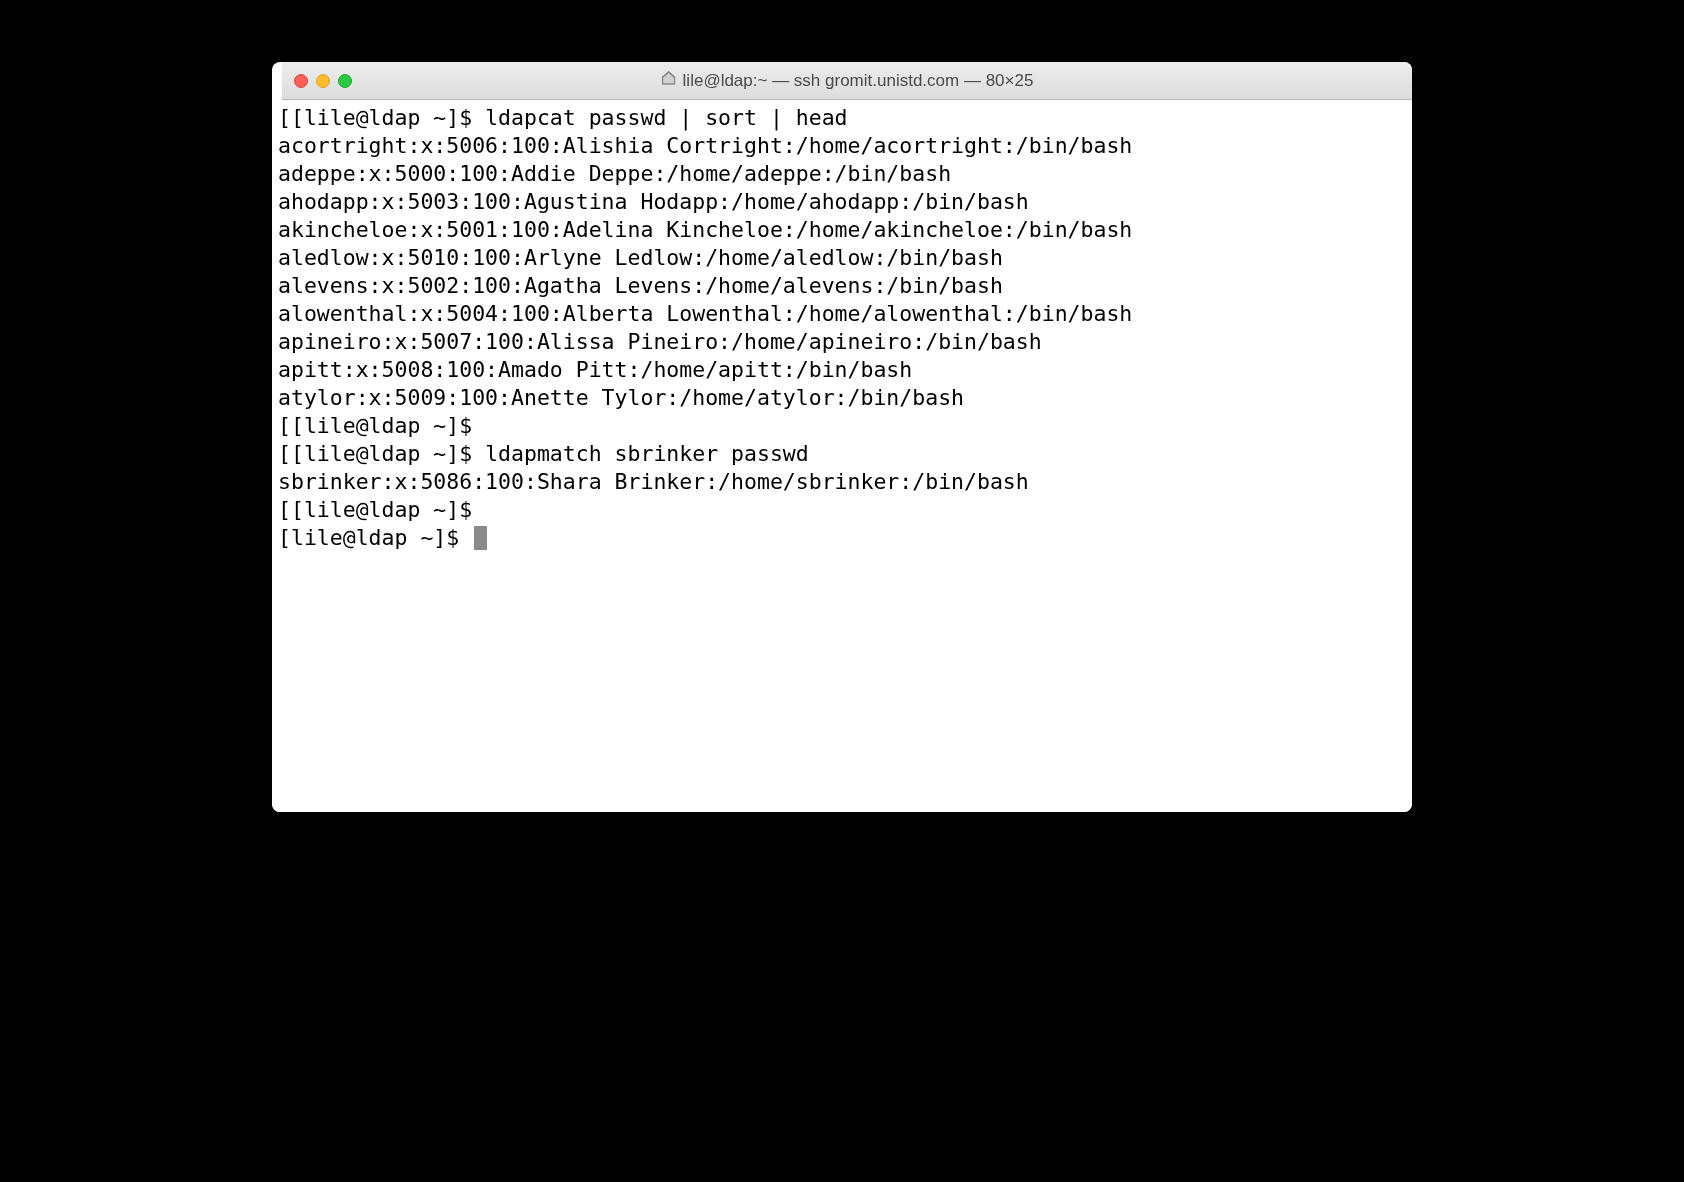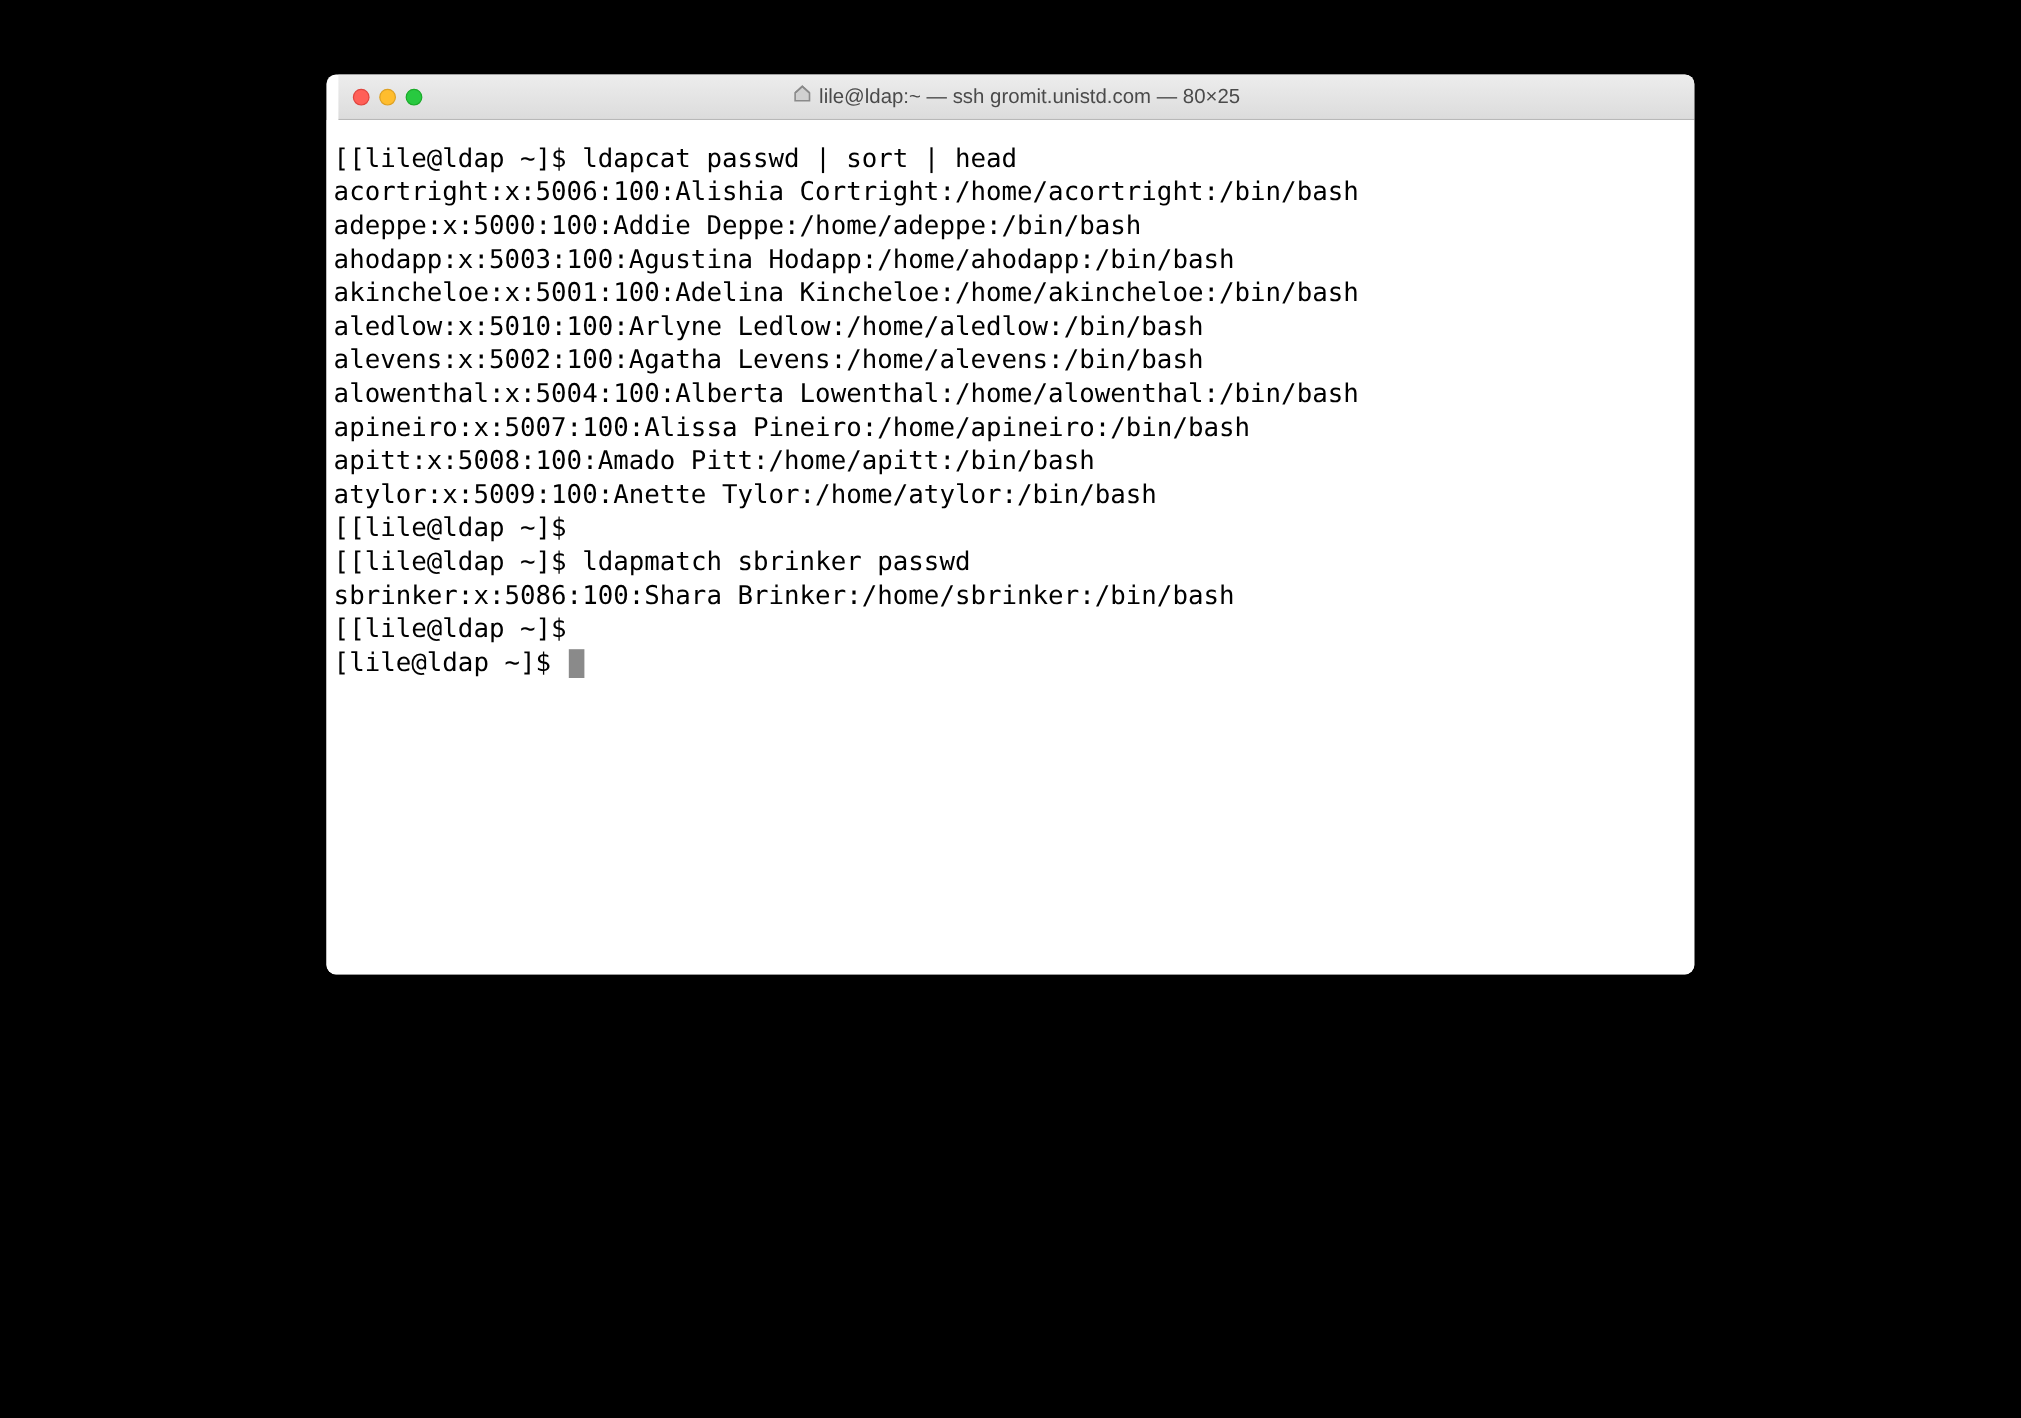--- a/index.html
+++ b/index.html
@@ -61,21 +61,21 @@
       font-size: 17px;
     }
     .home-icon {
       width: 16px;
       height: 16px;
       color: #8a8a8a;
     }
     .terminal-body {
       flex: 1;
       background: #fff;
-      padding: 19px 6px;
+      padding: 4px 6px;
       font-family: "Menlo", "Monaco", "Consolas", monospace;
       font-size: 21.5px;
       line-height: 28px;
       color: #000;
       white-space: pre;
       overflow: hidden;
     }
     .cursor {
       display: inline-block;
       width: 13px;

